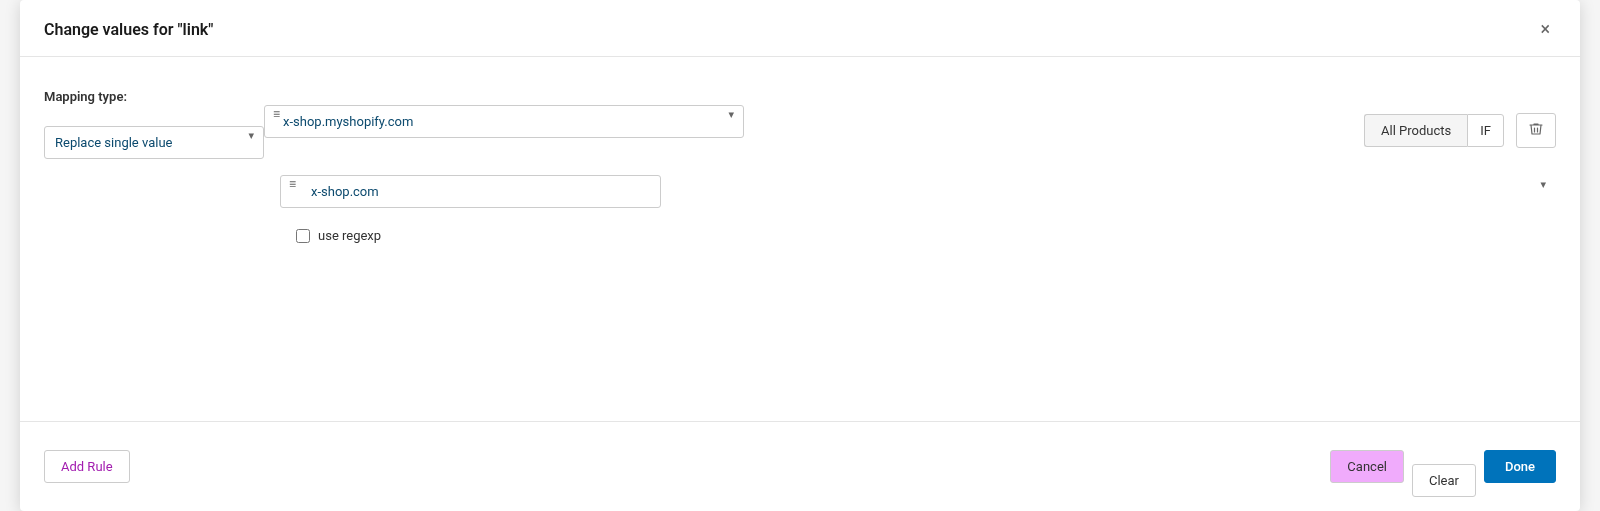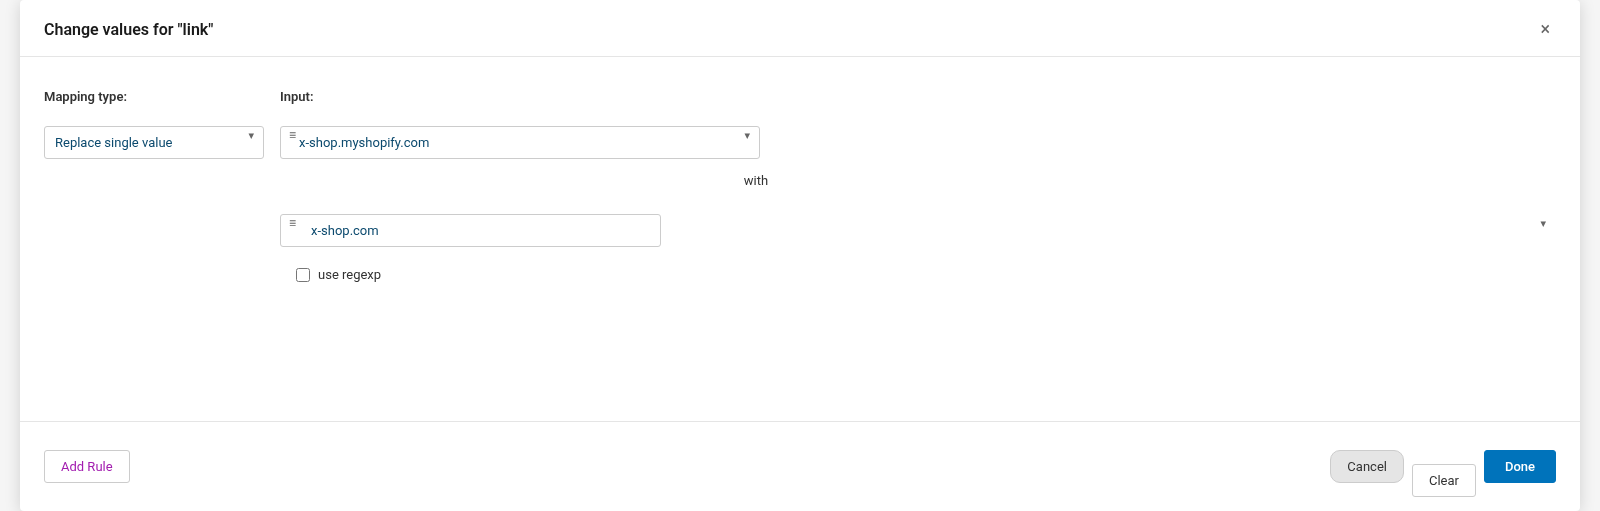--- a/index.html
+++ b/index.html
@@ -53,21 +53,21 @@
     }
 
     .modal-body {
       flex: 1;
       padding: 32px 24px 24px 24px;
     }
 
     .rule-row {
       display: flex;
       align-items: flex-start;
-      gap: 16px;
+      gap: 0;
       margin-bottom: 0;
     }
 
     .field-group {
       display: flex;
       flex-direction: column;
       gap: 6px;
     }
 
     .field-label {
@@ -236,24 +236,24 @@
       border-radius: 3px;
       padding: 8px 16px;
       font-size: 13px;
       background: #fff;
       color: #a21caf;
       cursor: pointer;
     }
 
     .cancel-btn {
       border: 1px solid #ccc;
-      border-radius: 10px;
+      border-radius: 3px;
       padding: 8px 16px;
       font-size: 13px;
-      background: #e5e5e5;
+      background: #f0abfc;
       color: #333;
       cursor: pointer;
     }
 
     .clear-btn {
       border: 1px solid #ccc;
       border-radius: 3px;
       padding: 8px 16px;
       font-size: 13px;
       background: #fff;
@@ -290,37 +290,44 @@
         <label class="field-label">Mapping type:</label>
         <div class="select-wrapper">
           <select class="select-field select-mapping">
             <option value="Replace single value">Replace single value</option>
           </select>
           <span class="chevron-icon">▾</span>
         </div>
       </div>
 
       <div class="field-group">
-        <label class="field-label">Input:</label>
         <div class="select-wrapper">
           <span class="select-icon">≡</span>
           <select class="select-field select-input">
             <option value="x-shop.myshopify.com">x-shop.myshopify.com</option>
           </select>
           <span class="chevron-icon">▾</span>
         </div>
       </div>
 
+      <div class="right-controls">
+        <button class="all-products-btn">All Products</button>
+        <button class="if-btn">IF</button>
+        <button class="delete-btn">
+          <svg width="14" height="14" viewBox="0 0 14 14" fill="none" xmlns="http://www.w3.org/2000/svg">
+            <path d="M1 3h12M5 3V2h4v1M2 3l1 9h8l1-9" stroke="#666" stroke-width="1.2" stroke-linecap="round" stroke-linejoin="round" fill="none"></path>
+            <line x1="5.5" y1="6" x2="5.5" y2="10" stroke="#666" stroke-width="1.2" stroke-linecap="round"></line>
+            <line x1="8.5" y1="6" x2="8.5" y2="10" stroke="#666" stroke-width="1.2" stroke-linecap="round"></line>
+          </svg>
+        </button>
+      </div>
 
     </div>
 
     <div class="with-section">
-      <div class="with-label-row">
-        <span class="with-label">with</span>
-      </div>
       <div class="select-wrapper">
         <span class="select-icon">≡</span>
         <select class="select-field select-with-icon">
           <option value="x-shop.com">x-shop.com</option>
         </select>
         <span class="chevron-icon">▾</span>
       </div>
 
       <div class="checkbox-row">
         <input type="checkbox" class="checkbox-input" id="use-regexp" style="">

